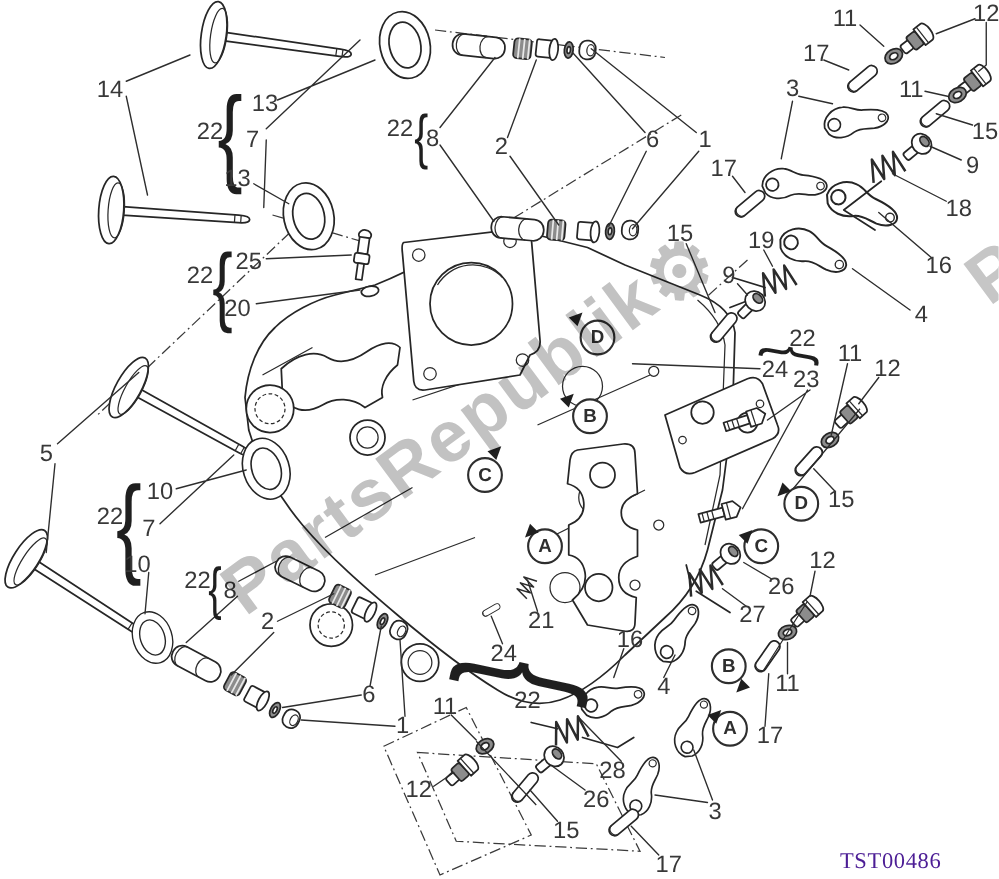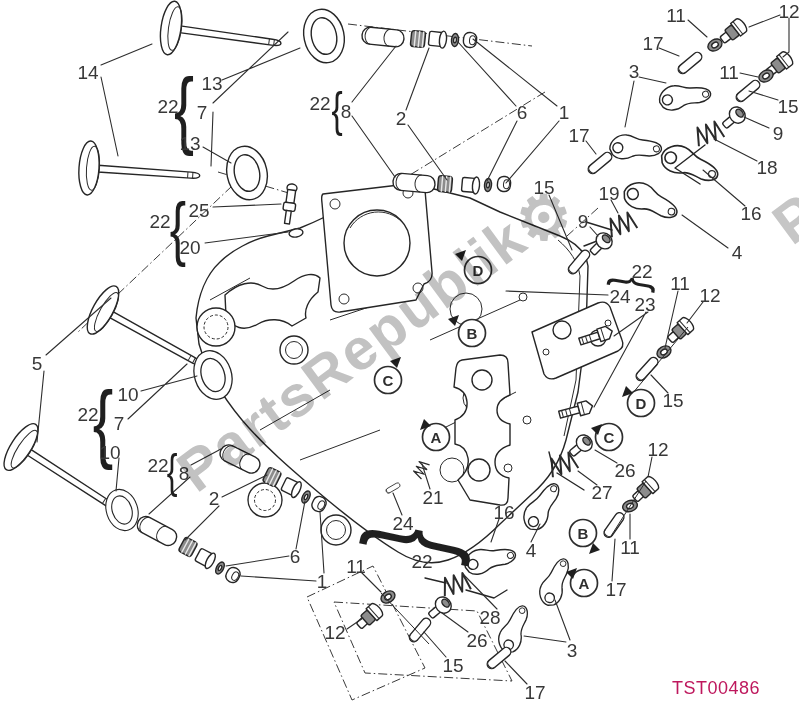--- a/index.html
+++ b/index.html
@@ -18,22 +18,22 @@
   .vletter{font:bold 15px "Liberation Sans",sans-serif;fill:#2e2e2e;text-anchor:middle;}
   .vcircle{fill:#fff;stroke:#2e2e2e;stroke-width:1.7;}
   .varrow{fill:#1f1f1f;stroke:none;}
   
   .wm{position:absolute;left:377px;top:340px;transform:translate(-50%,-50%) rotate(-36.5deg);
       white-space:nowrap;color:#c2c2c2;mix-blend-mode:multiply;font-weight:bold;
       font-size:58px;letter-spacing:2px;pointer-events:none;}
   .wm .gear{font-size:62px;vertical-align:-6px;}
   .wm2{position:absolute;left:776px;top:185px;transform:rotate(-36.5deg);color:#c6c6c6;
        mix-blend-mode:multiply;font-weight:bold;font-size:58px;pointer-events:none;}
-  .code{position:absolute;left:672px;top:678px;font-size:18px;color:#be185d;
-        font-family:Liberation Sans, sans-serif;letter-spacing:0.5px;}
+  .code{position:absolute;left:672px;top:678px;font-size:18px;color:#4c1d95;
+        font-family:Liberation Serif, serif;letter-spacing:0.5px;}
 </style>
 </head>
 <body>
 
 <div id="stage">
 
 <svg width="799" height="703" viewBox="0 0 799 703">
   <defs>
     <g id="sym-pin">
           <rect class="part" x="-14" y="-4.5" width="28" height="9" rx="4.5"></rect>

